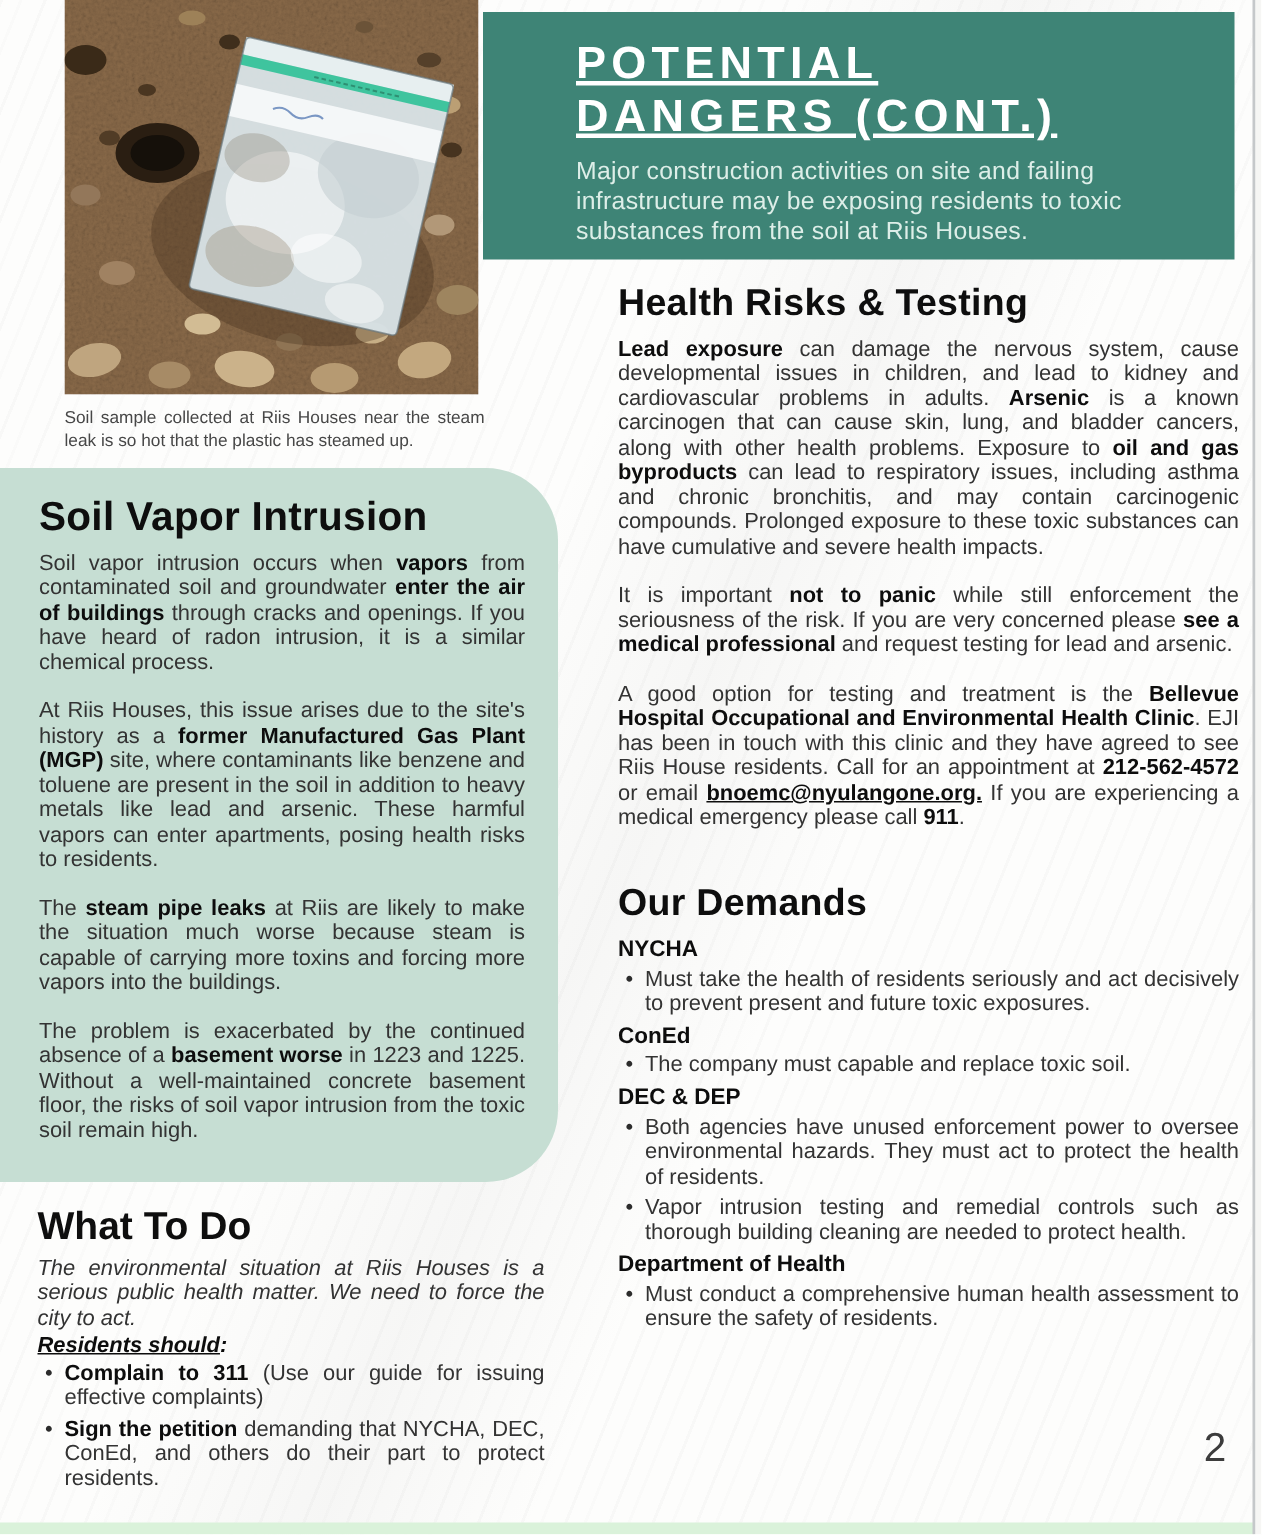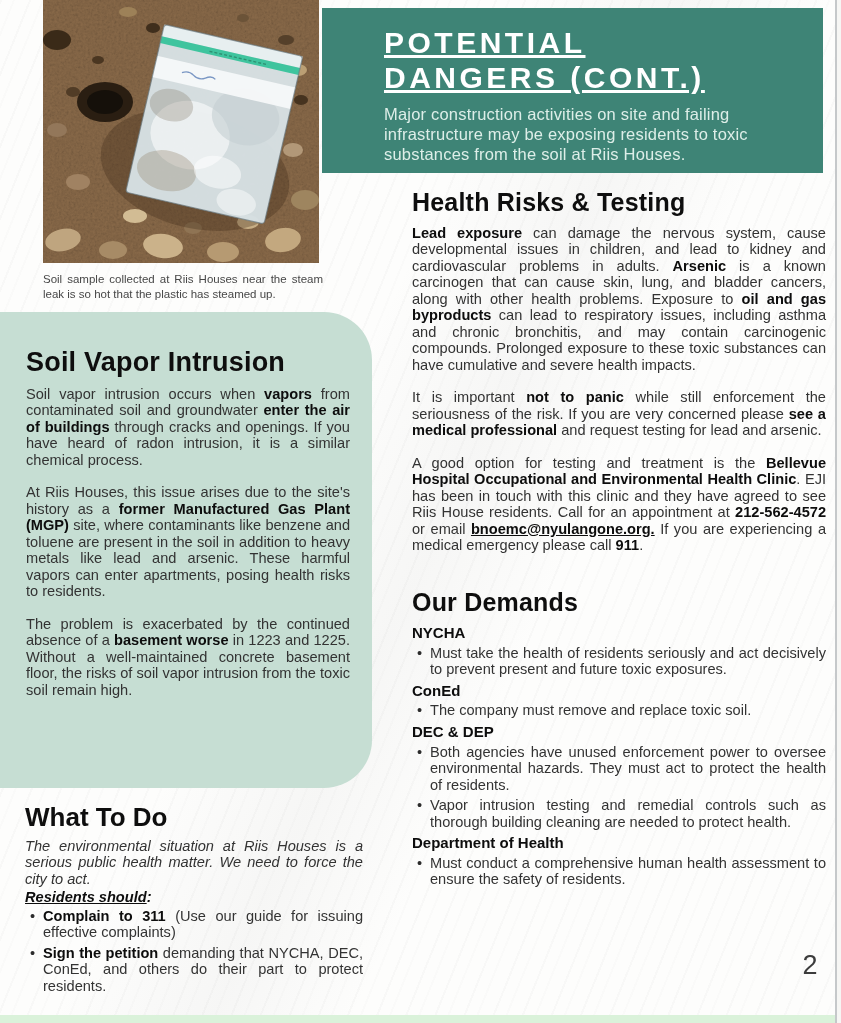--- a/index.html
+++ b/index.html
@@ -39,21 +39,21 @@
     margin-top:9px; font-size:16.5px; line-height:1.22; color:#ddeee8;
     letter-spacing:0.2px;
   }
 
   
   .panel {
     position:absolute; left:0; top:312px; width:372px; height:476px;
     background:#c6ded3; border-radius:0 48px 48px 0;
     padding:17px 22px 0 26px;
   }
-  .panel h2 { font-size:27px; font-weight:800; color:#0e0e0e; margin-bottom:8px; letter-spacing:0.2px;margin-top:18px; }
+  .panel h2 { font-size:27px; font-weight:800; color:#0e0e0e; margin-bottom:8px; letter-spacing:0.2px; }
   .panel p { font-size:14.6px; line-height:1.13; color:#333333; text-align:justify; margin-bottom:16px; }
 
   
   .what-to-do { position:absolute; left:25px; top:802px; width:338px; }
   .what-to-do h2 { font-size:26px; font-weight:800; color:#0e0e0e; margin-bottom:5px; }
   .what-to-do p { font-size:14.6px; line-height:1.13; color:#333333; text-align:justify;font-style:italic; }
   .lead-in { font-size:14.8px; line-height:1.2; margin-top:2px; }
 
   ul.bullets { list-style:none; margin-top:2px; }
   ul.bullets li {
@@ -151,20 +151,21 @@
       <div>POTENTIAL</div>
       <div>DANGERS (CONT.)</div>
     </div>
     <div class="subtitle">Major construction activities on site and failing infrastructure may be exposing residents to toxic substances from the soil at Riis Houses.</div>
   </div>
 
   <div class="panel">
     <h2>Soil Vapor Intrusion</h2>
     <p><span>Soil vapor intrusion occurs when </span><span class="b">vapors</span><span> from contaminated soil and groundwater </span><span class="b">enter the air of buildings</span><span> through cracks and openings. If you have heard of radon intrusion, it is a similar chemical process.</span></p>
     <p><span>At Riis Houses, this issue arises due to the site's history as a </span><span class="b">former Manufactured Gas Plant (MGP)</span><span> site, where contaminants like benzene and toluene are present in the soil in addition to heavy metals like lead and arsenic. These harmful vapors can enter apartments, posing health risks to residents.</span></p>
+    <p><span>The </span><span class="b">steam pipe leaks</span><span> at Riis are likely to make the situation much worse because steam is capable of carrying more toxins and forcing more vapors into the buildings.</span></p>
     <p><span>The problem is exacerbated by the continued absence of a </span><span class="b">basement worse</span><span> in 1223 and 1225. Without a well-maintained concrete basement floor, the risks of soil vapor intrusion from the toxic soil remain high.</span></p>
   </div>
 
   <div class="what-to-do">
     <h2>What To Do</h2>
     <p>The environmental situation at Riis Houses is a serious public health matter. We need to force the city to act.</p>
     <p class="lead-in"><span class="b u">Residents should</span><span class="b">:</span></p>
     <ul class="bullets">
       <li><span class="b">Complain to 311</span><span> (Use our guide for issuing effective complaints)</span></li>
       <li><span class="b">Sign the petition</span><span> demanding that NYCHA, DEC, ConEd, and others do their part to protect residents.</span></li>
@@ -184,21 +185,21 @@
     <div class="demand-group">
       <div class="demand-label">NYCHA</div>
       <ul class="bullets">
         <li><span>Must take the health of residents seriously and act decisively to prevent present and future toxic exposures.</span></li>
       </ul>
     </div>
 
     <div class="demand-group">
       <div class="demand-label">ConEd</div>
       <ul class="bullets">
-        <li><span>The company must remove and replace toxic soil.</span></li>
+        <li><span>The company must capable and replace toxic soil.</span></li>
       </ul>
     </div>
 
     <div class="demand-group">
       <div class="demand-label">DEC &amp; DEP</div>
       <ul class="bullets">
         <li><span>Both agencies have unused enforcement power to oversee environmental hazards. They must act to protect the health of residents.</span></li>
         <li><span>Vapor intrusion testing and remedial controls such as thorough building cleaning are needed to protect health.</span></li>
       </ul>
     </div>

